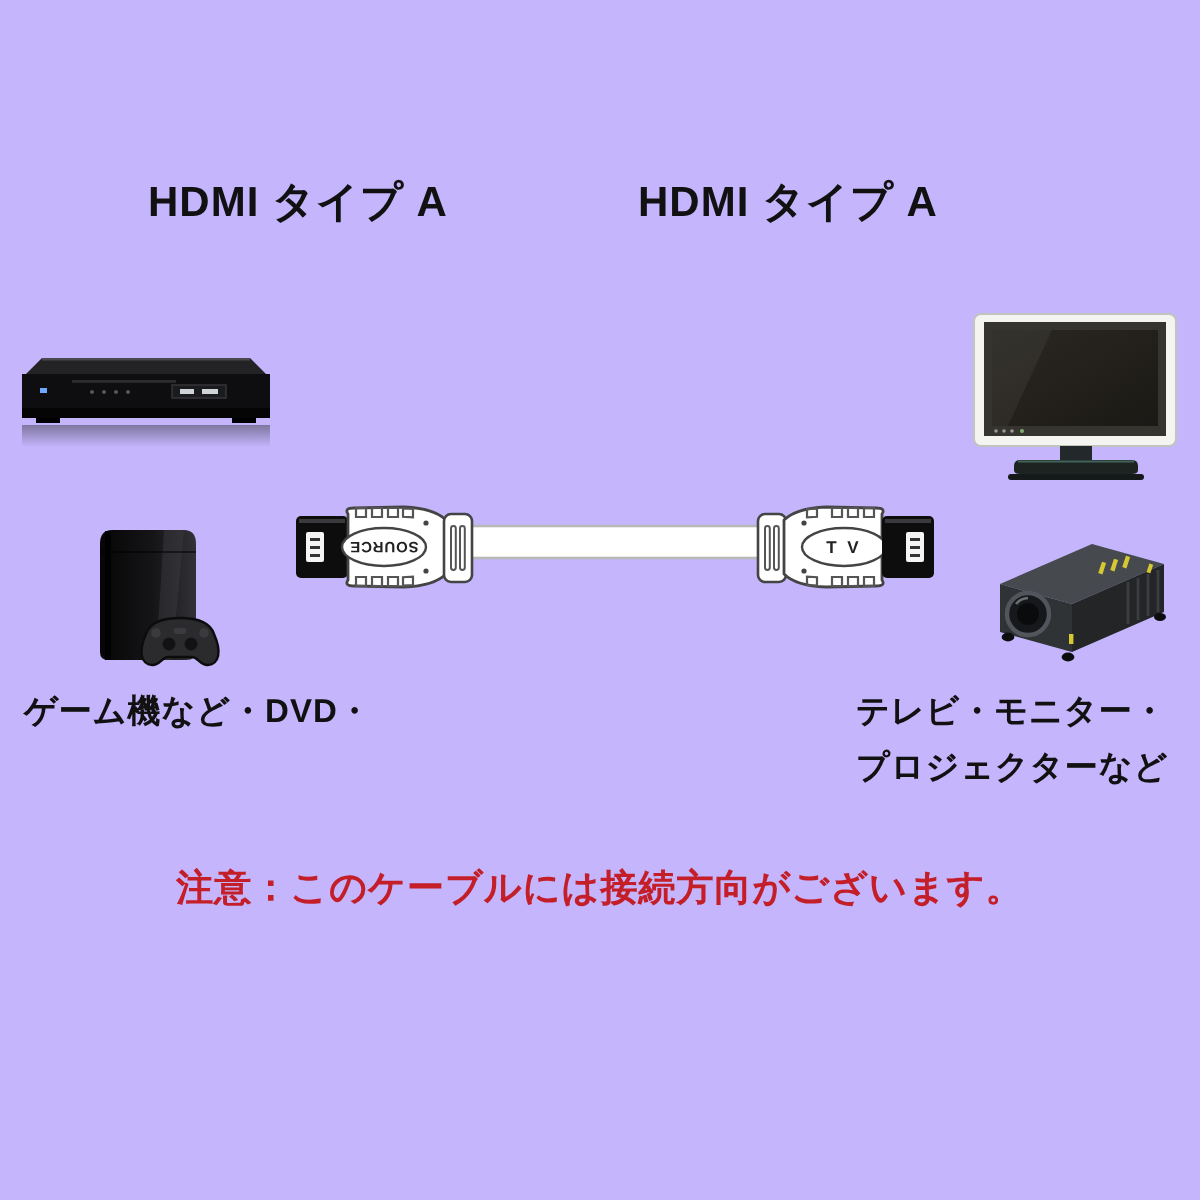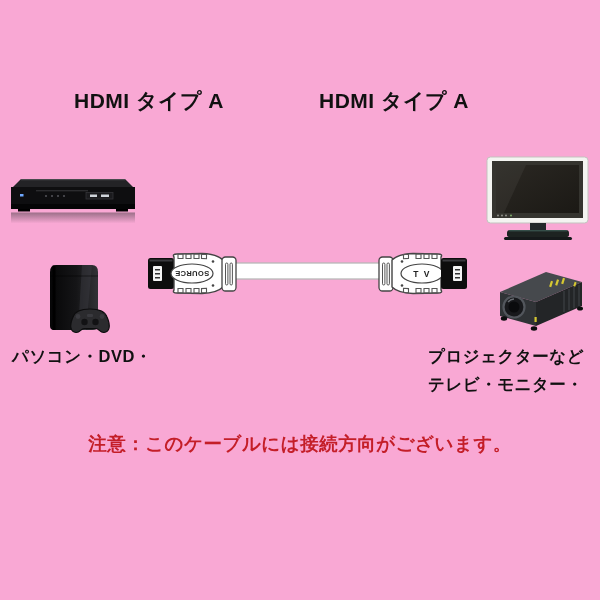--- a/index.html
+++ b/index.html
@@ -1,17 +1,17 @@
 <!DOCTYPE html>
 <html><head>
 <meta charset="utf-8">
 <style>
   html,body{margin:0;padding:0;background:#ffffff;}
   .canvas{
-    position:relative;width:600px;height:600px;background:#f9a8d4;
+    position:relative;width:600px;height:600px;background:#c4b5fd;
     font-family:"Liberation Sans","DejaVu Sans",sans-serif;overflow:hidden;
     color:#1a1a1a;
   }
   .abs{position:absolute;}
   .type-label{
     font-size:21px;font-weight:700;letter-spacing:0.5px;color:#111;
     white-space:nowrap;
   }
   .caption{
     font-size:16.5px;font-weight:600;line-height:28px;color:#111;
@@ -174,22 +174,22 @@
       <line x1="79" y1="27" x2="79" y2="48"></line>
       <line x1="84" y1="25" x2="84" y2="46"></line>
       <line x1="89" y1="23" x2="89" y2="44"></line>
     </g>
     <ellipse cx="14" cy="56.5" rx="3.2" ry="2.2" fill="#0c0d0e"></ellipse>
     <ellipse cx="44" cy="66.5" rx="3.2" ry="2.2" fill="#0c0d0e"></ellipse>
     <ellipse cx="90" cy="46.5" rx="3" ry="2" fill="#0c0d0e"></ellipse>
   </svg>
 
   <div class="abs caption" style="left:12px;top:342px;">
-    <div>パソコン・DVD・</div>
+    <div>ゲーム機など・DVD・</div>
   </div>
   <div class="abs caption" style="left:428px;top:342px;">
+    <div>テレビ・モニター・</div>
     <div>プロジェクターなど</div>
-    <div>テレビ・モニター・</div>
   </div>
 
   <div class="abs warning" style="left:0;top:431px;">注意：このケーブルには接続方向がございます。</div>
 
 </div>
 
 </body></html>

